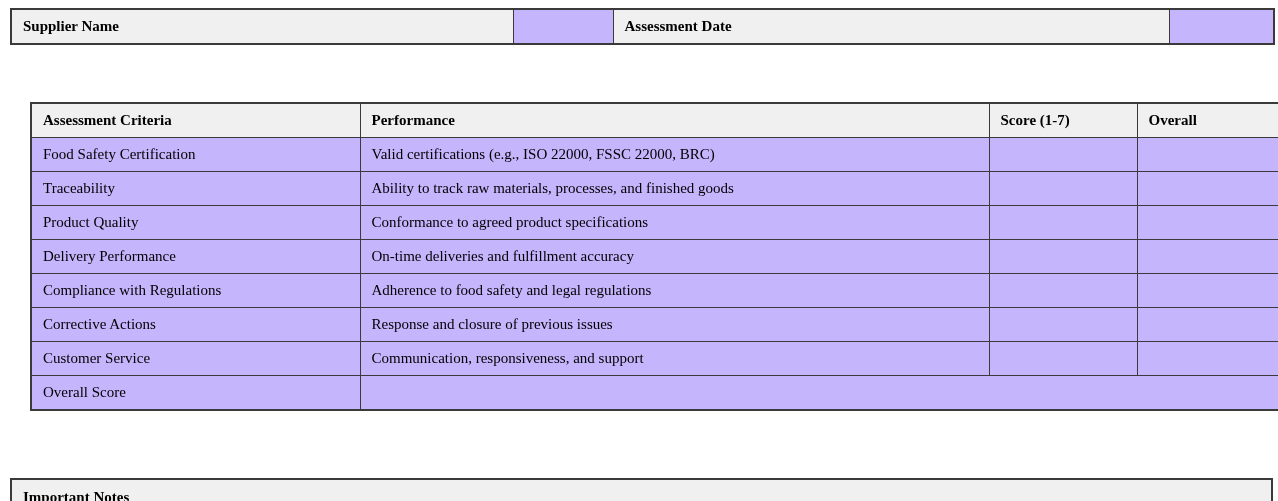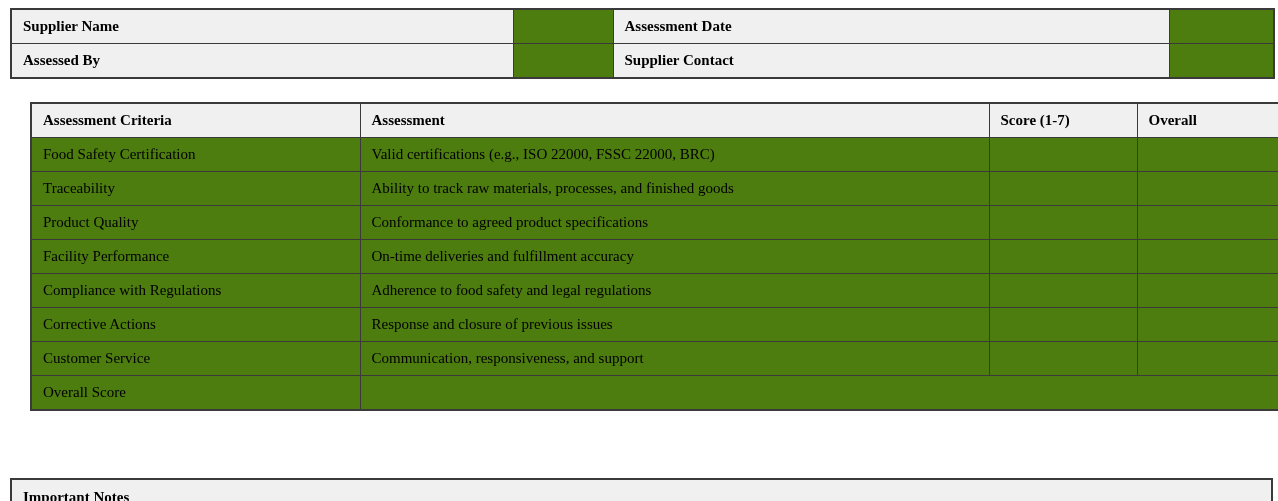--- a/index.html
+++ b/index.html
@@ -28,21 +28,21 @@
     font-size: 15px;
     vertical-align: middle;
     overflow: hidden;
     white-space: nowrap;
   }
   td.label-cell {
     background: #f0f0f0;
     font-weight: bold;
   }
   td.value-cell {
-    background: #4d7c0f;
+    background: #c4b5fd;
   }
   #info-table { left: 10px; top: 8px; width: 1263px; }
   #assessment-table { left: 10px; top: 102px; width: 1263px; margin-left: 20px; }
   #notes-section {
     position: absolute;
     left: 10px; top: 478px;
     width: 1263px; height: 70px;
     box-sizing: border-box;
     border: 2px solid #3a3a3a;
     background: #f0f0f0;
@@ -64,40 +64,34 @@
       <col style="width:556px">
       <col style="width:105px">
   </colgroup>
   <tbody>
       <tr>
     <td class="label-cell">Supplier Name</td>
     <td class="value-cell"></td>
     <td class="label-cell">Assessment Date</td>
     <td class="value-cell"></td>
   </tr>
-  <tr>
-    <td class="label-cell">Assessed By</td>
-    <td class="value-cell"></td>
-    <td class="label-cell">Supplier Contact</td>
-    <td class="value-cell"></td>
-  </tr>
 </tbody>
   </table>
 
 <table id="assessment-table" class="doc-table">
   <colgroup>
     <col style="width:329px">
       <col style="width:629px">
       <col style="width:148px">
       <col style="width:157px">
   </colgroup>
   <tbody>
       <tr>
     <td class="label-cell">Assessment Criteria</td>
-    <td class="label-cell">Assessment</td>
+    <td class="label-cell">Performance</td>
     <td class="label-cell">Score (1-7)</td>
     <td class="label-cell">Overall</td>
   </tr>
   <tr>
     <td class="value-cell">Food Safety Certification</td>
     <td class="value-cell">Valid certifications (e.g., ISO 22000, FSSC 22000, BRC)</td>
     <td class="value-cell"></td>
     <td class="value-cell"></td>
   </tr>
   <tr>
@@ -106,21 +100,21 @@
     <td class="value-cell"></td>
     <td class="value-cell"></td>
   </tr>
   <tr>
     <td class="value-cell">Product Quality</td>
     <td class="value-cell">Conformance to agreed product specifications</td>
     <td class="value-cell"></td>
     <td class="value-cell"></td>
   </tr>
   <tr>
-    <td class="value-cell">Facility Performance</td>
+    <td class="value-cell">Delivery Performance</td>
     <td class="value-cell">On-time deliveries and fulfillment accuracy</td>
     <td class="value-cell"></td>
     <td class="value-cell"></td>
   </tr>
   <tr>
     <td class="value-cell">Compliance with Regulations</td>
     <td class="value-cell">Adherence to food safety and legal regulations</td>
     <td class="value-cell"></td>
     <td class="value-cell"></td>
   </tr>

